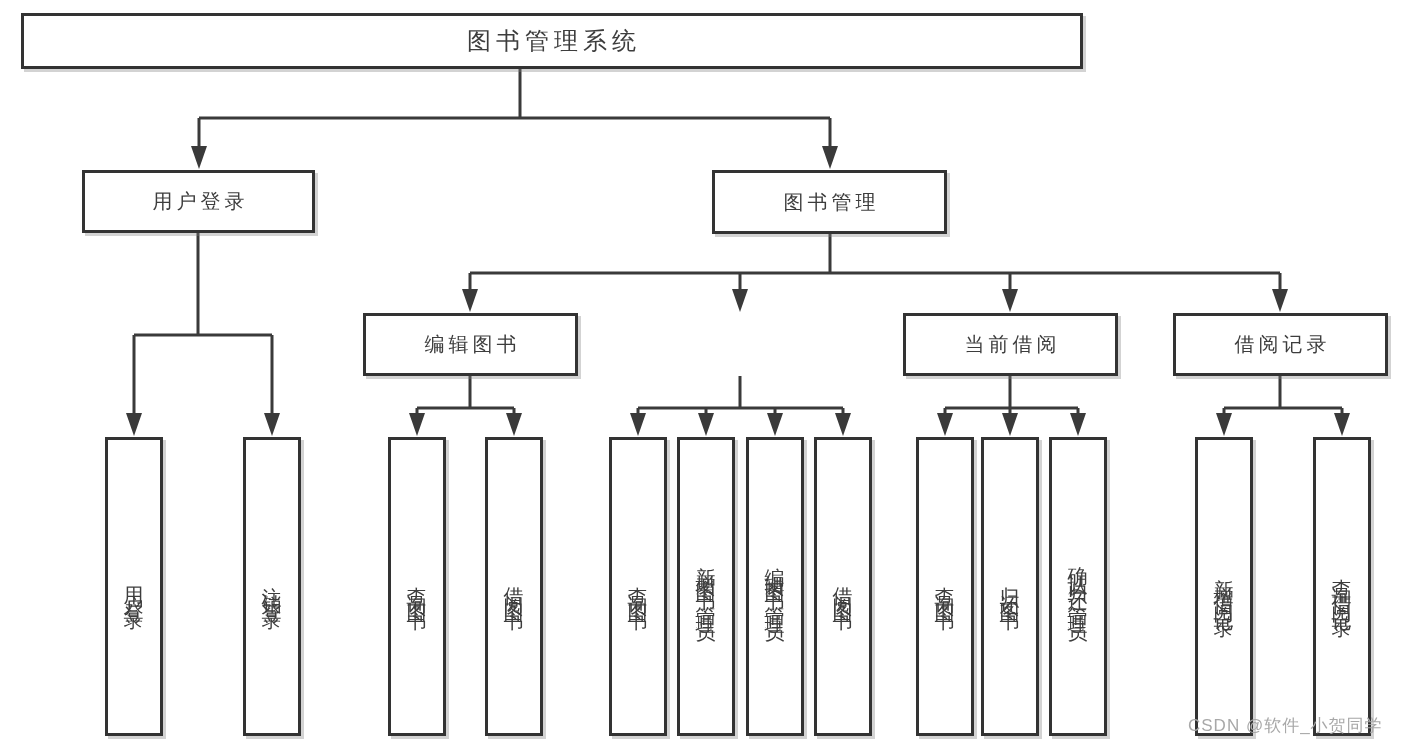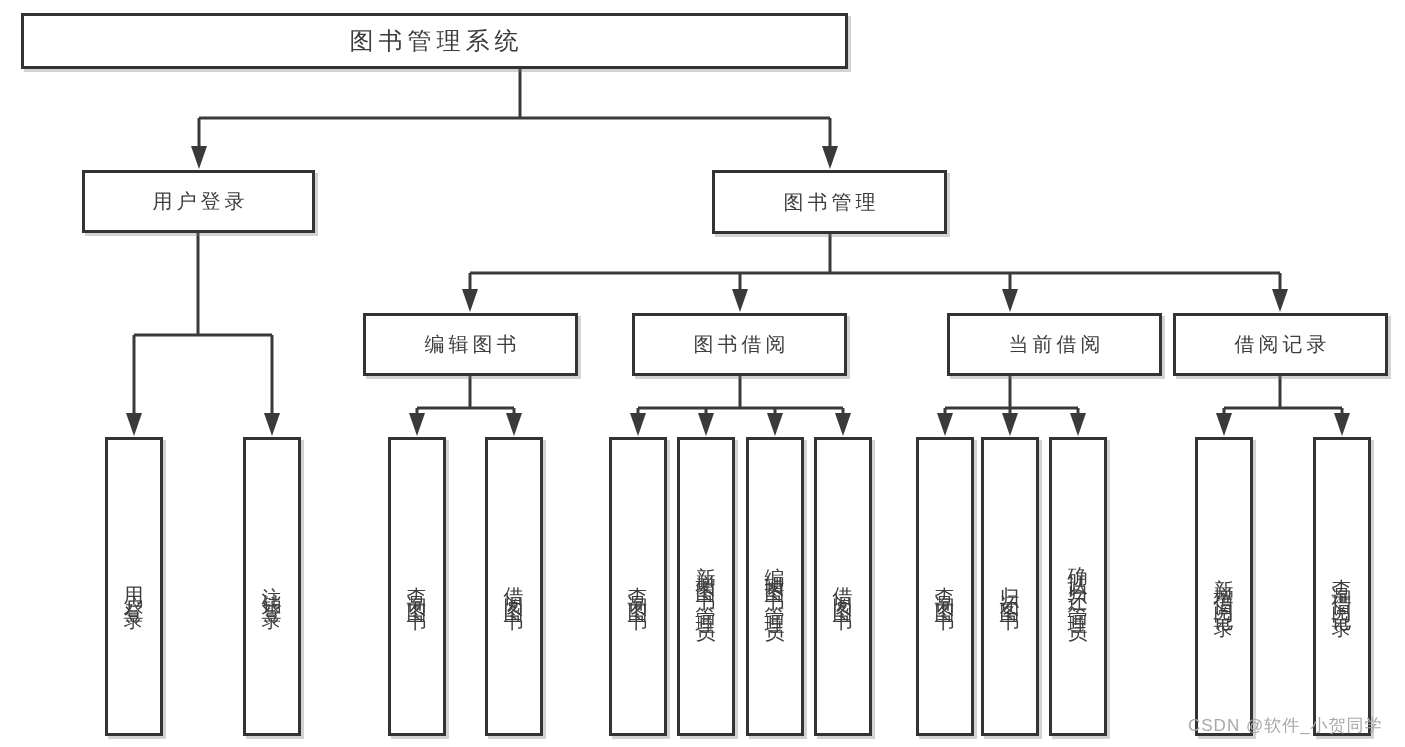--- a/index.html
+++ b/index.html
@@ -28,26 +28,26 @@
   .leaf{
     top:437px;width:58px;height:299px;
     writing-mode:vertical-rl;
     text-orientation:mixed;
     font-size:20px;
     letter-spacing:8px;
     line-height:1;
     text-align:center;
   }
   
-  .n-root{left:21px;top:13px;width:827px;height:56px;}
+  .n-root{left:21px;top:13px;width:1062px;height:56px;}
   .n-l2a{left:82px;top:170px;width:233px;height:63px;}
   .n-l2b{left:712px;top:170px;width:235px;height:64px;}
   .n-l3a{left:363px;top:313px;width:215px;height:63px;}
   .n-l3b{left:632px;top:313px;width:215px;height:63px;}
-  .n-l3c{left:903px;top:313px;width:215px;height:63px;margin-left:44px;}
+  .n-l3c{left:903px;top:313px;width:215px;height:63px;}
   .n-l3d{left:1173px;top:313px;width:215px;height:63px;}
   .g1-1{left:105px;}
   .g1-2{left:243px;}
   .g2-1{left:388px;}
   .g2-2{left:485px;}
   .g3-1{left:609px;}
   .g3-2{left:677px;}
   .g3-3{left:746px;}
   .g3-4{left:814px;}
   .g4-1{left:916px;}
@@ -114,21 +114,20 @@
       <polygon points="1334,413 1350,413 1342,436"></polygon>
     </g>
   </svg>
 
   <div class="box n-root heading root-heading">图书管理系统</div>
 
   <div class="box n-l2a heading">用户登录</div>
   <div class="box n-l2b heading">图书管理</div>
 
   <div class="box n-l3a heading">编辑图书</div>
-  <div class="box n-l3b heading">图书借阅</div>
   <div class="box n-l3c heading">当前借阅</div>
   <div class="box n-l3d heading">借阅记录</div>
 
   <div class="box leaf g1-1">用户登录</div>
   <div class="box leaf g1-2">注销登录</div>
 
   <div class="box leaf g2-1">查询图书</div>
   <div class="box leaf g2-2">借阅图书</div>
 
   <div class="box leaf g3-1">查询图书</div>

